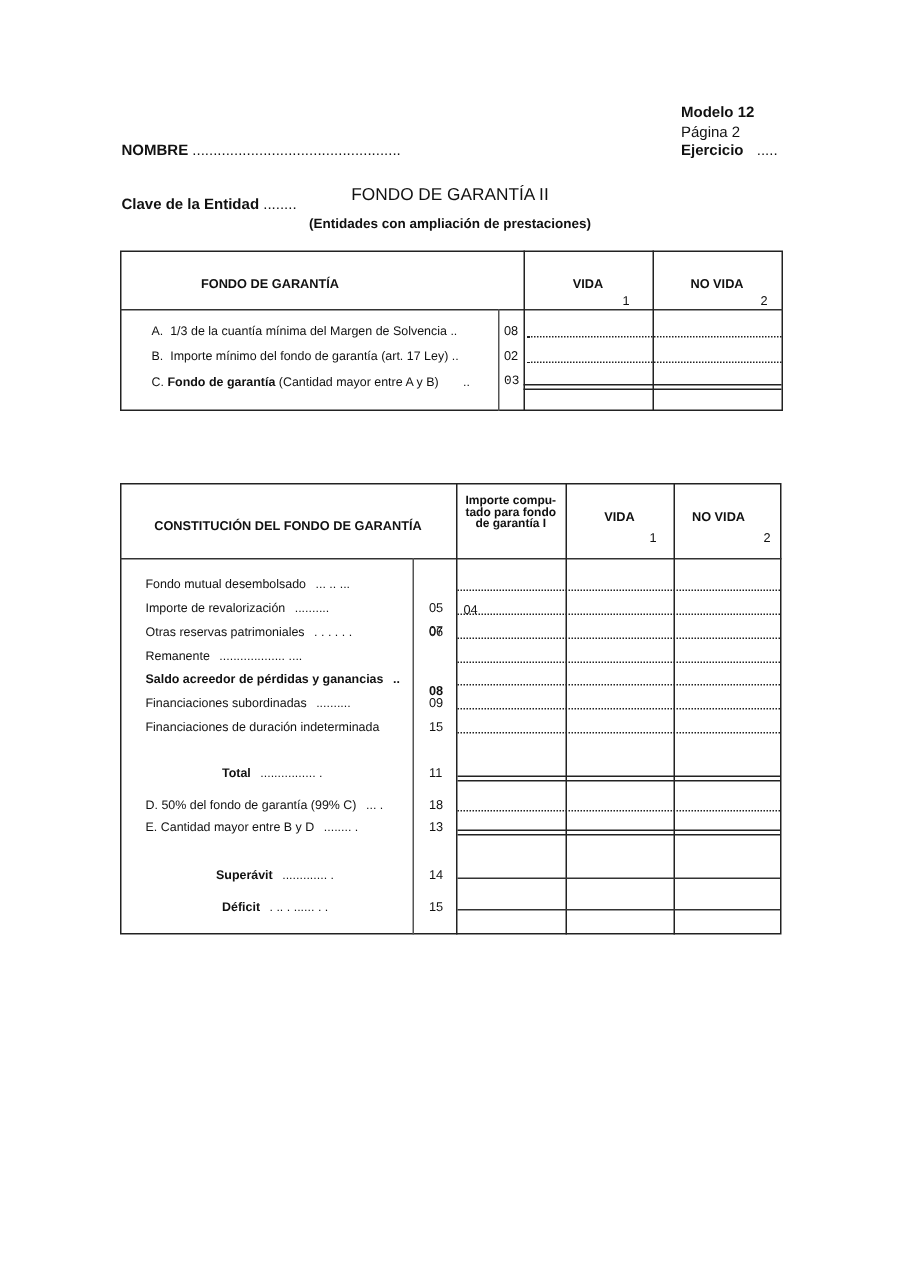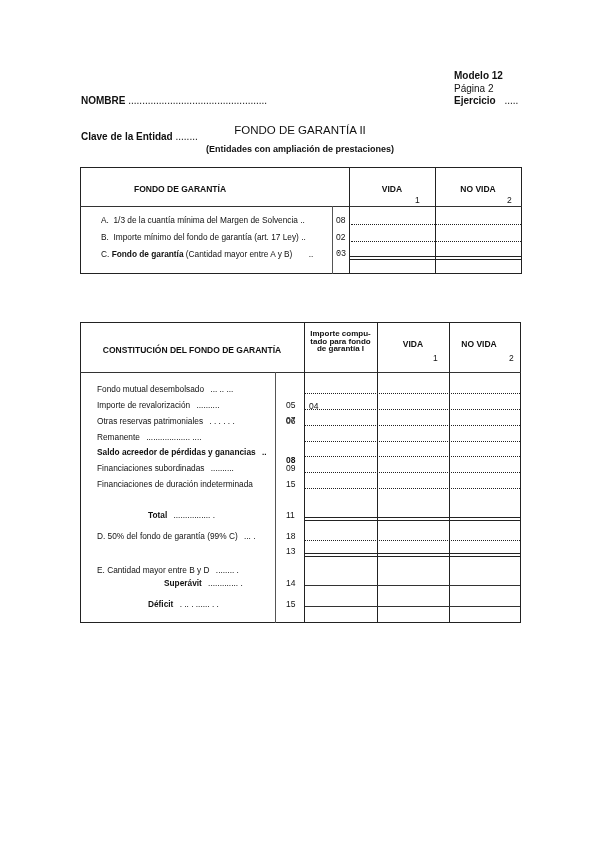--- a/index.html
+++ b/index.html
@@ -127,23 +127,23 @@
       <div class="hline-dot" style="left: 305px; top: 472px; width: 215px;"></div>
       <div class="rowlbl" style="left: 97px; top: 479px;"><span>Financiaciones de duración indeterminada</span></div>
       <div class="rowcode" style="left: 286px; top: 479px;">15</div>
       <div class="hline-dot" style="left: 305px; top: 488px; width: 215px;"></div>
       <div class="rowlbl" style="left: 148px; top: 510px;"><b>Total</b><span style="margin-left: 4px;"> ................ .</span></div>
       <div class="rowcode" style="left: 286px; top: 510px;">11</div>
       <div class="hline-dbl" style="left: 305px; top: 517px; width: 215px;"></div>
       <div class="rowlbl" style="left: 97px; top: 531px;"><span>D. 50% del fondo de garantía (99% C)</span><span style="margin-left: 4px;"> ... .</span></div>
       <div class="rowcode" style="left: 286px; top: 531px;">18</div>
       <div class="hline-dot" style="left: 305px; top: 540px; width: 215px;"></div>
-      <div class="rowlbl" style="left: 97px; top: 565px;"><span>E. Cantidad mayor entre B y D</span><span style="margin-left: 4px;"> ........ .</span></div>
+      <div class="rowlbl" style="left: 97px; top: 546px;"><span>E. Cantidad mayor entre B y D</span><span style="margin-left: 4px;"> ........ .</span></div>
       <div class="rowcode" style="left: 286px; top: 546px;">13</div>
       <div class="hline-dbl" style="left: 305px; top: 553px; width: 215px;"></div>
-      <div class="rowlbl" style="left: 164px; top: 578px;"><b>Superávit</b><span style="margin-left: 4px;"> ............. .</span></div>
+      <div class="rowlbl" style="left: 144px; top: 578px;"><b>Superávit</b><span style="margin-left: 4px;"> ............. .</span></div>
       <div class="rowcode" style="left: 286px; top: 578px;">14</div>
       <div class="hline" style="left: 305px; top: 585px; width: 215px;"></div>
       <div class="rowlbl" style="left: 148px; top: 599px;"><b>Déficit</b><span style="margin-left: 4px;"> . .. . ...... . .</span></div>
       <div class="rowcode" style="left: 286px; top: 599px;">15</div>
       <div class="hline" style="left: 305px; top: 606px; width: 215px;"></div>
     </div>
 </div>
 
 </body></html>

